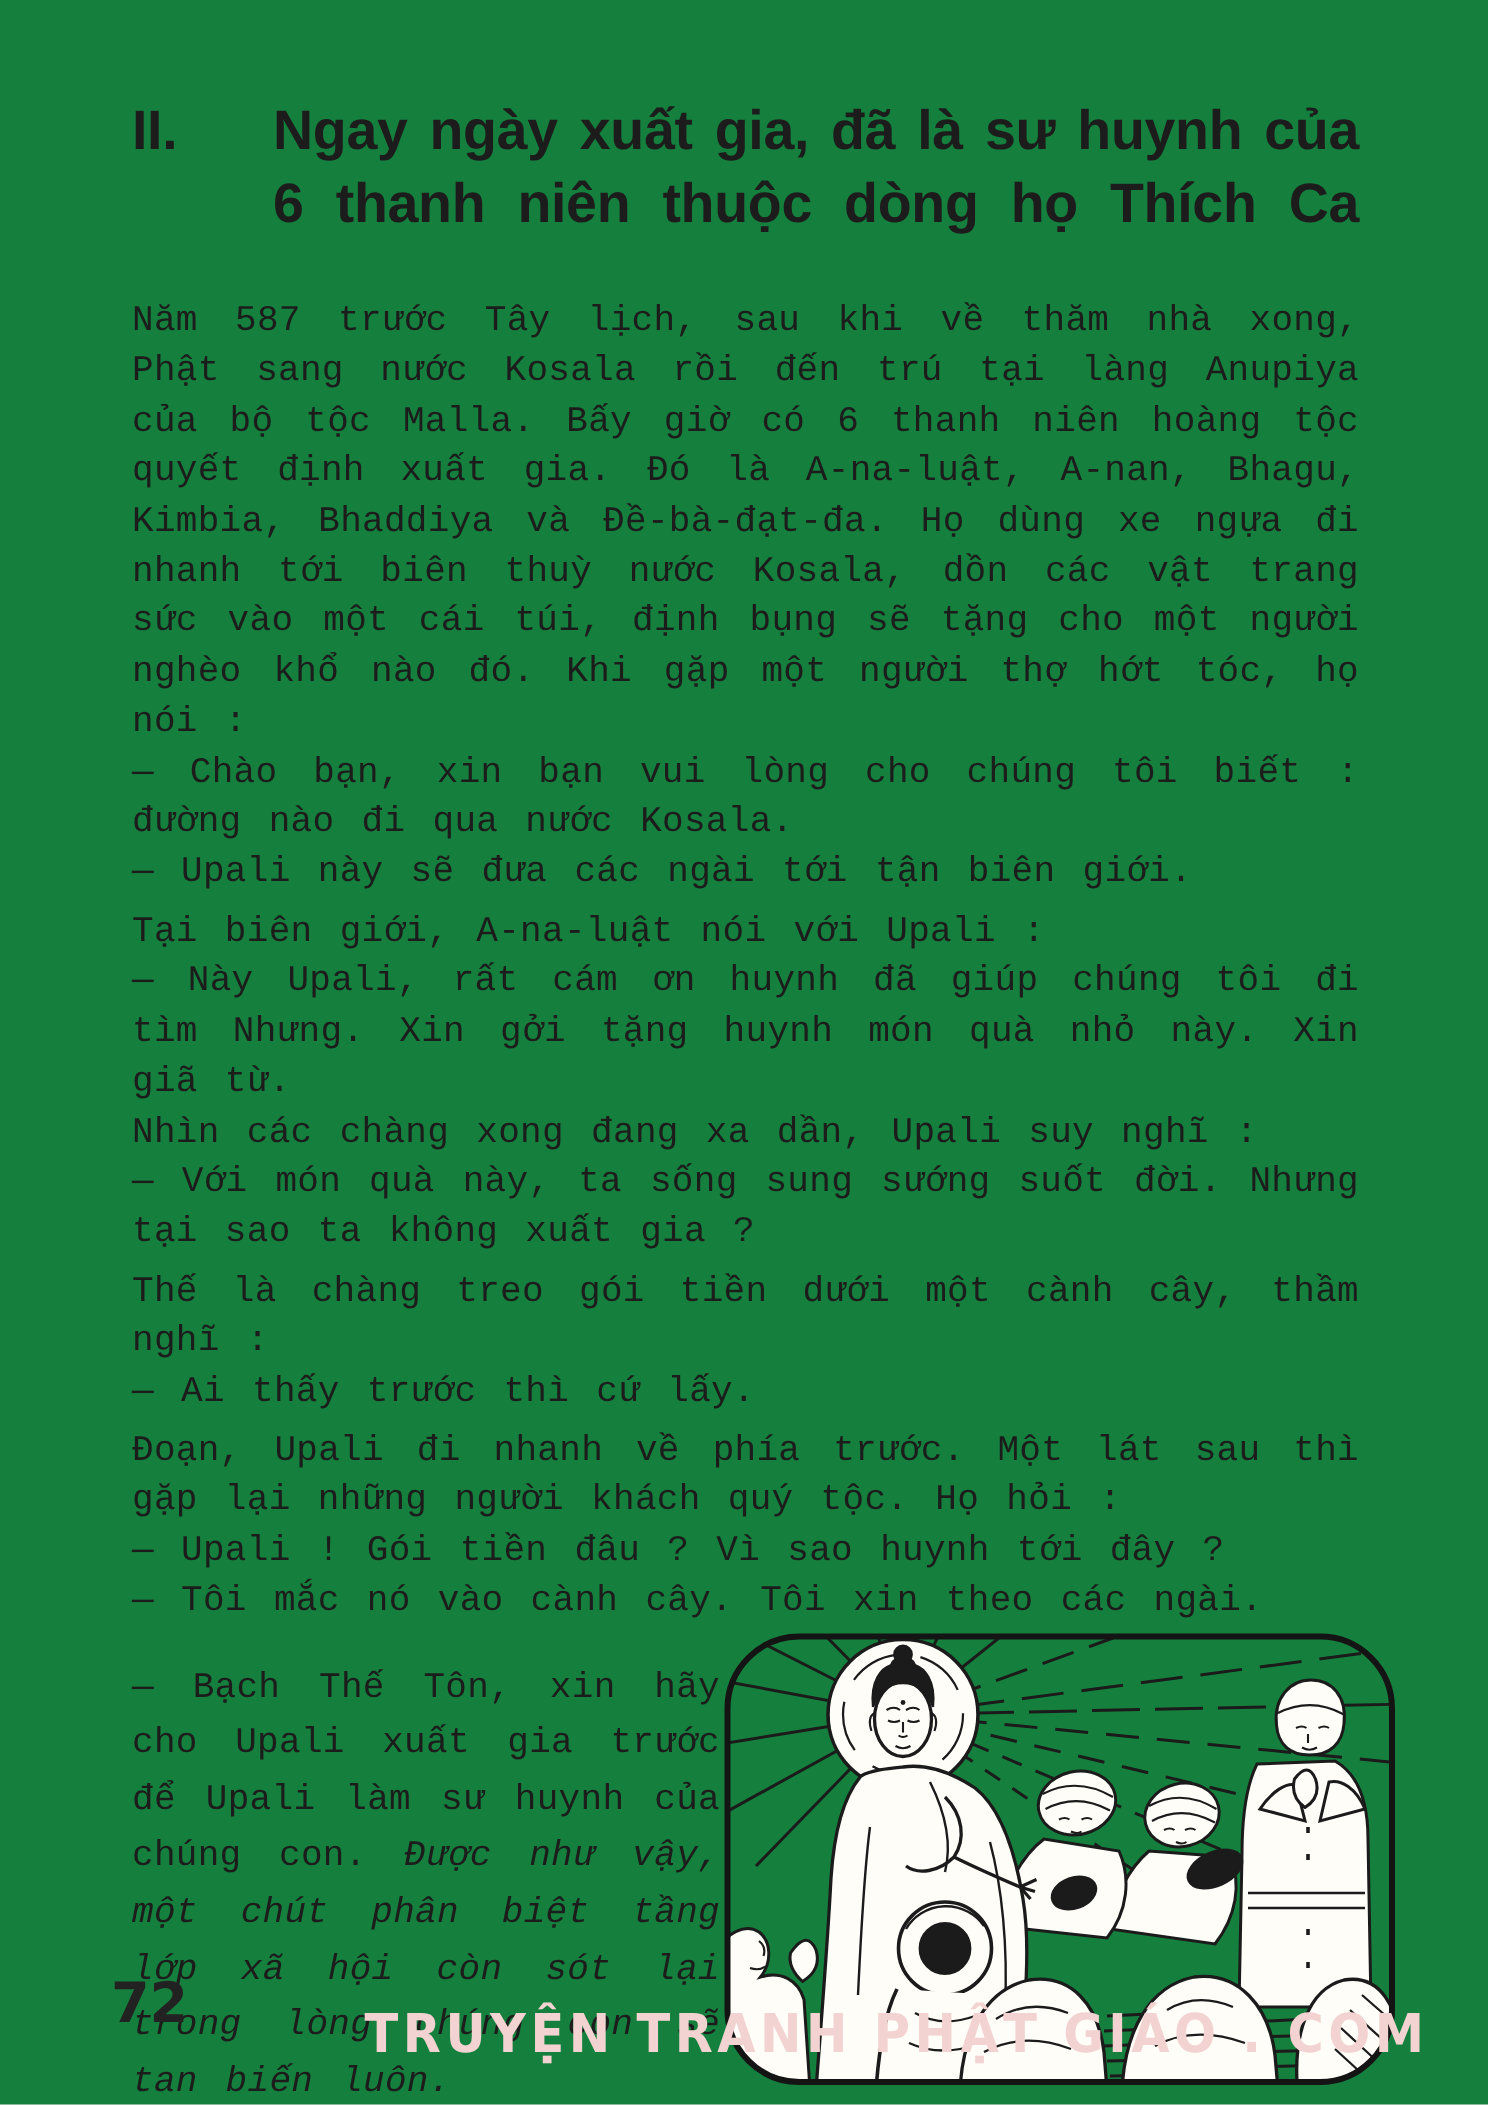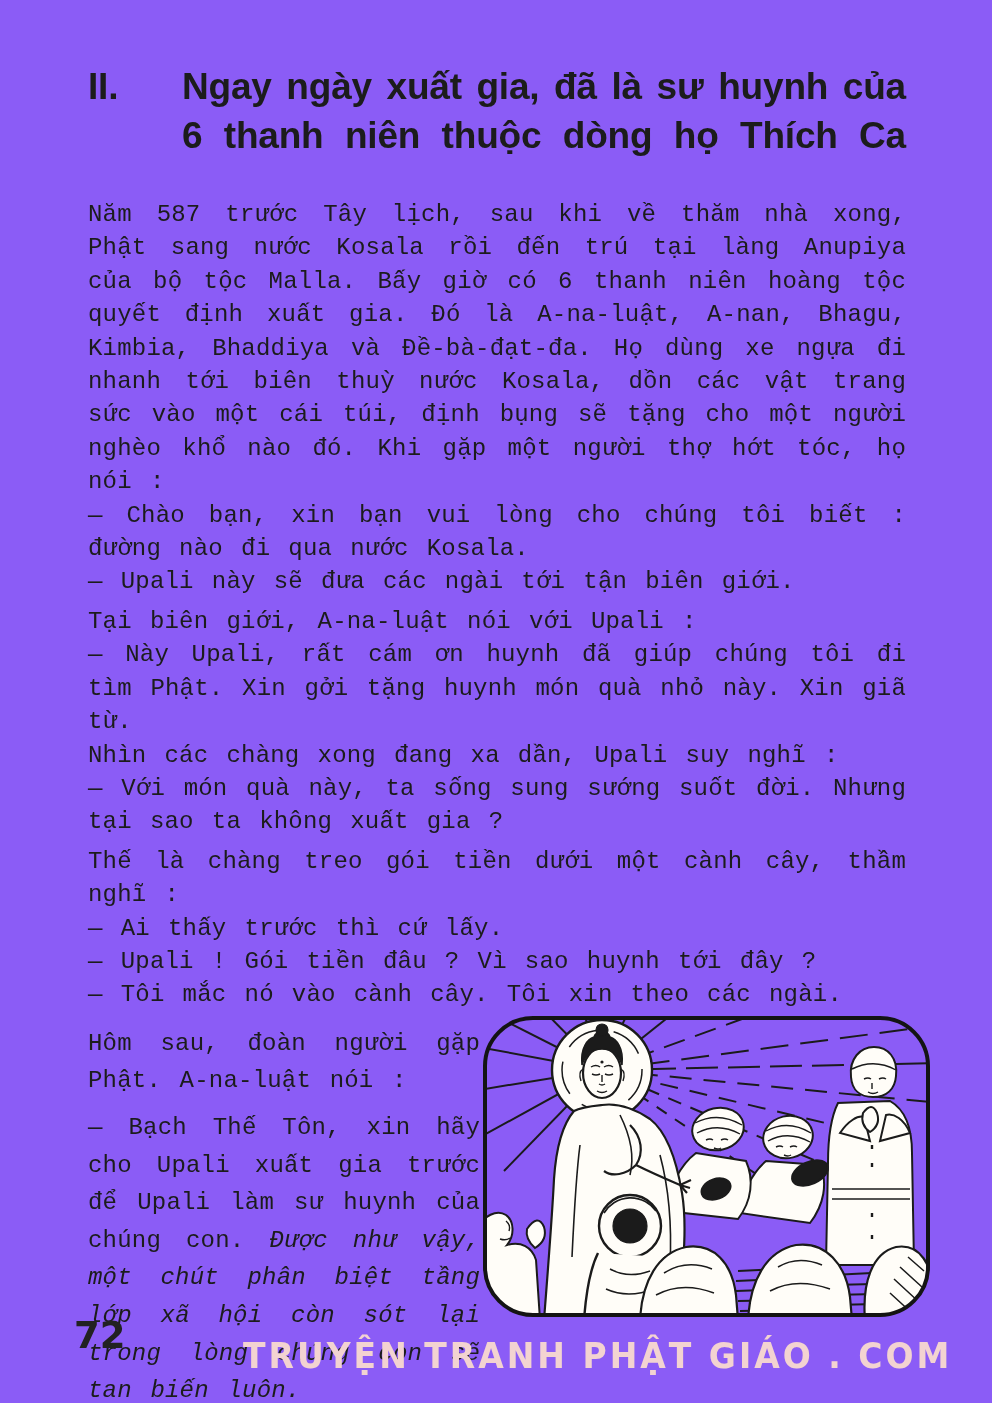--- a/index.html
+++ b/index.html
@@ -1,18 +1,18 @@
 <!DOCTYPE html>
 <html lang="vi" style="--ink: #1c1c1c; --watermark: #f3d3d1; --paper: #fffdf8;"><head>
 <meta charset="utf-8">
 <style>
   html,body{margin:0;padding:0;background:#e8e8e8;}
   .sheet{
     position:relative;width:992px;height:1403px;margin:0 auto;
-    background:#8b5cf6;overflow:hidden;color:var(--ink,#1c1c1c);
+    background:#15803d;overflow:hidden;color:var(--ink,#1c1c1c);
   }
   
   .heading{
     position:absolute;left:88px;top:62px;width:818px;display:flex;
     font-family:"Liberation Sans","DejaVu Sans",sans-serif;
     font-weight:700;font-size:37px;line-height:49px;
     letter-spacing:-0.2px;
   }
   .heading-num{width:58px;flex:0 0 58px;}
   .heading-text{flex:1;margin-left:36px;}
@@ -60,31 +60,31 @@
       <div class="h-line">Ngay ngày xuất gia, đã là sư huynh của</div>
       <div class="h-line">6 thanh niên thuộc dòng họ Thích Ca</div>
     </div>
   </header>
 
   <main class="bodytext">
     <p class="para">Năm 587 trước Tây lịch, sau khi về thăm nhà xong, Phật sang nước Kosala rồi đến trú tại làng Anupiya của bộ tộc Malla. Bấy giờ có 6 thanh niên hoàng tộc quyết định xuất gia. Đó là A-na-luật, A-nan, Bhagu, Kimbia, Bhaddiya và Đề-bà-đạt-đa. Họ dùng xe ngựa đi nhanh tới biên thuỳ nước Kosala, dồn các vật trang sức vào một cái túi, định bụng sẽ tặng cho một người nghèo khổ nào đó. Khi gặp một người thợ hớt tóc, họ nói :</p>
     <p class="para">— Chào bạn, xin bạn vui lòng cho chúng tôi biết : đường nào đi qua nước Kosala.</p>
     <p class="para">— Upali này sẽ đưa các ngài tới tận biên giới.</p>
     <p class="para gap">Tại biên giới, A-na-luật nói với Upali :</p>
-    <p class="para">— Này Upali, rất cám ơn huynh đã giúp chúng tôi đi tìm Phật. Xin gởi tặng huynh món quà nhỏ này. Xin giã từ.</p>
+    <p class="para">— Này Upali, rất cám ơn huynh đã giúp chúng tôi đi tìm Nhưng. Xin gởi tặng huynh món quà nhỏ này. Xin giã từ.</p>
     <p class="para">Nhìn các chàng xong đang xa dần, Upali suy nghĩ :</p>
     <p class="para">— Với món quà này, ta sống sung sướng suốt đời. Nhưng tại sao ta không xuất gia ?</p>
     <p class="para gap">Thế là chàng treo gói tiền dưới một cành cây, thầm nghĩ :</p>
     <p class="para">— Ai thấy trước thì cứ lấy.</p>
+    <p class="para gap">Đoạn, Upali đi nhanh về phía trước. Một lát sau thì gặp lại những người khách quý tộc. Họ hỏi :</p>
     <p class="para">— Upali ! Gói tiền đâu ? Vì sao huynh tới đây ?</p>
     <p class="para">— Tôi mắc nó vào cành cây. Tôi xin theo các ngài.</p>
 
     <section class="split">
       <div class="col-text">
-        <p class="para">Hôm sau, đoàn người gặp Phật. A-na-luật nói :</p>
         <p class="para gap"><span>— Bạch Thế Tôn, xin hãy cho Upali xuất gia trước để Upali làm sư huynh của chúng con. </span><em>Được như vậy, một chút phân biệt tầng lớp xã hội còn sót lại trong lòng chúng con sẽ tan biến luôn.</em></p>
       </div>
 
       <figure class="illustration" aria-label="Line drawing: Buddha with halo radiating light, addressing kneeling turbaned youths; a standing youth with joined palms at right">
         <svg viewBox="0 0 453 307" xmlns="http://www.w3.org/2000/svg">
           <defs>
             <clipPath id="fr">
                 <rect x="5" y="5" width="443" height="297" rx="48"></rect>
               </clipPath>
           </defs>

